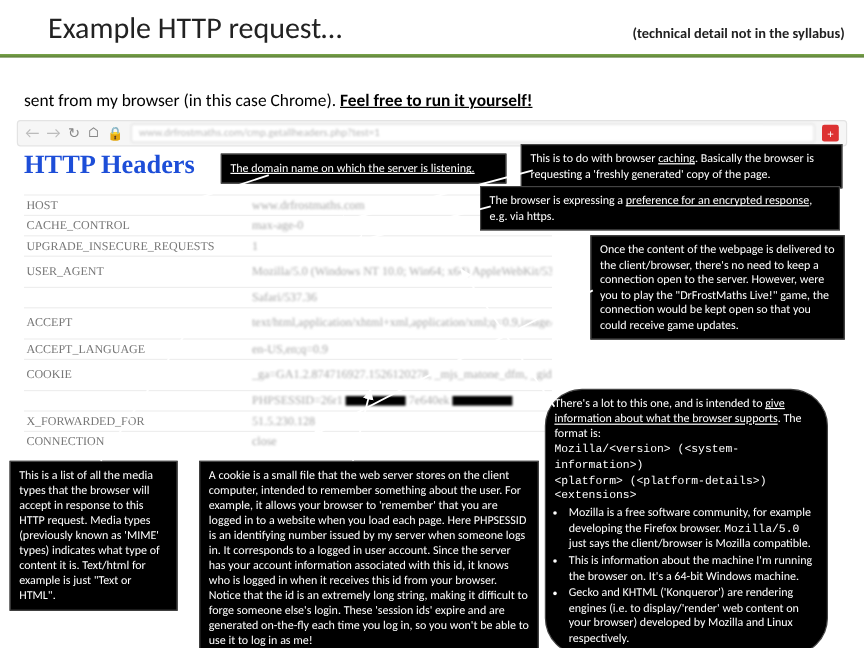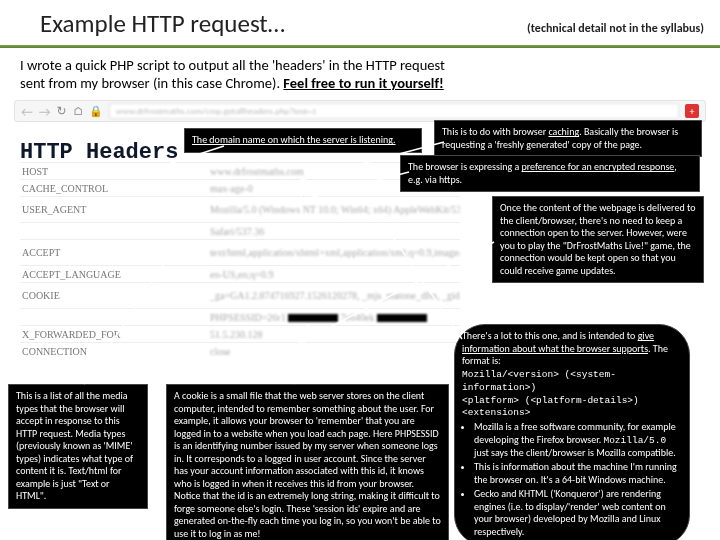--- a/index.html
+++ b/index.html
@@ -11,21 +11,21 @@
   .intro { padding: 8px 18px 4px 20px; font-size: 14.5px; line-height: 1.25; }
   .intro .bold { font-weight: bold; text-decoration: underline; }
   .browser-strip { margin: 4px 14px 0 14px; height: 22px; background: #f6f6f6; border: 1px solid #e3e3e3; border-radius: 3px; display: flex; align-items: center; padding: 0 6px; gap: 6px; }
   .nav-arrow { color: #bbb; font-size: 13px; }
   .reload { color: #888; font-size: 12px; }
   .home { color: #888; font-size: 12px; }
   .lock { color: #2a8a3a; font-size: 11px; }
   .url-bar { flex: 1; height: 16px; background: #fff; border: 1px solid #e0e0e0; border-radius: 2px; font-size: 9px; color: #bbb; padding: 1px 6px; filter: blur(1px); overflow: hidden; }
   .red-plus { width: 14px; height: 14px; background: #d33; color: #fff; font-size: 10px; display: flex; align-items: center; justify-content: center; border-radius: 2px; margin-left: auto; }
   .main { position: relative; height: 440px; margin: 2px 6px 0 14px; }
-  .hh-title { position: absolute; left: 6px; top: 16px; font-family: Liberation Mono, monospace; font-size: 22px; font-weight: bold; color: #0f172a; }
+  .hh-title { position: absolute; left: 6px; top: 0; font-family: Liberation Serif, serif; font-size: 22px; font-weight: bold; color: #1d4ed8; }
   .table { position: absolute; left: 6px; top: 38px; width: 440px; font-family: Georgia, serif; font-size: 10px; color: #999; }
   .table-row { display: flex; border-top: 1px solid #eee; height: 17px; align-items: center; }
   .table-row.taller { height: 26px; font-family: Liberation Serif, serif; }
   .table-row .k { width: 190px; color: #777; padding-left: 2px; }
   .table-row .v { flex: 1; color: #aaa; filter: blur(0.8px); white-space: nowrap; overflow: hidden; }
   .callout { position: absolute; background: #000; color: #fff; font-size: 10px; line-height: 1.25; padding: 5px 7px; border: 1px solid #444; }
   .callout .u { text-decoration: underline; }
   .callout code { font-family: "Courier New", monospace; font-size: 9.5px; }
   .callout ul { margin: 2px 0 0 12px; }
   .callout li { margin-bottom: 2px; }
@@ -35,21 +35,21 @@
 </head>
 <body>
 
 <div class="title-bar">
   <div class="title">Example HTTP request…</div>
   <div class="subtitle">(technical detail not in the syllabus)</div>
 </div>
 <div class="green-line"></div>
 
 <div class="intro">
-  <span>I wrote a quick PHP script to output all the 'headers' in the HTTP request</span><br>
+  <br>
   <span>sent from my browser (in this case Chrome). </span><span class="bold">Feel free to run it yourself!</span>
 </div>
 
 <div class="browser-strip">
   <span class="nav-arrow">←</span>
   <span class="nav-arrow">→</span>
   <span class="reload">↻</span>
   <span class="home">⌂</span>
   <span class="lock">🔒</span>
   <div class="url-bar">www.drfrostmaths.com/cmp.getallheaders.php?test=1</div>
@@ -60,20 +60,24 @@
   <div class="hh-title">HTTP Headers</div>
 
   <div class="table" id="htable">
       <div class="table-row">
         <div class="k">HOST</div>
         <div class="v">www.drfrostmaths.com</div>
       </div>
       <div class="table-row">
         <div class="k">CACHE_CONTROL</div>
         <div class="v">max-age-0</div>
+      </div>
+      <div class="table-row">
+        <div class="k">UPGRADE_INSECURE_REQUESTS</div>
+        <div class="v">1</div>
       </div>
       <div class="table-row taller">
         <div class="k">USER_AGENT</div>
         <div class="v">Mozilla/5.0 (Windows NT 10.0; Win64; x64) AppleWebKit/537.36 (KHTML, like Gecko) Chrome</div>
       </div>
       <div class="table-row">
         <div class="k"></div>
         <div class="v">Safari/537.36</div>
       </div>
       <div class="table-row taller">

